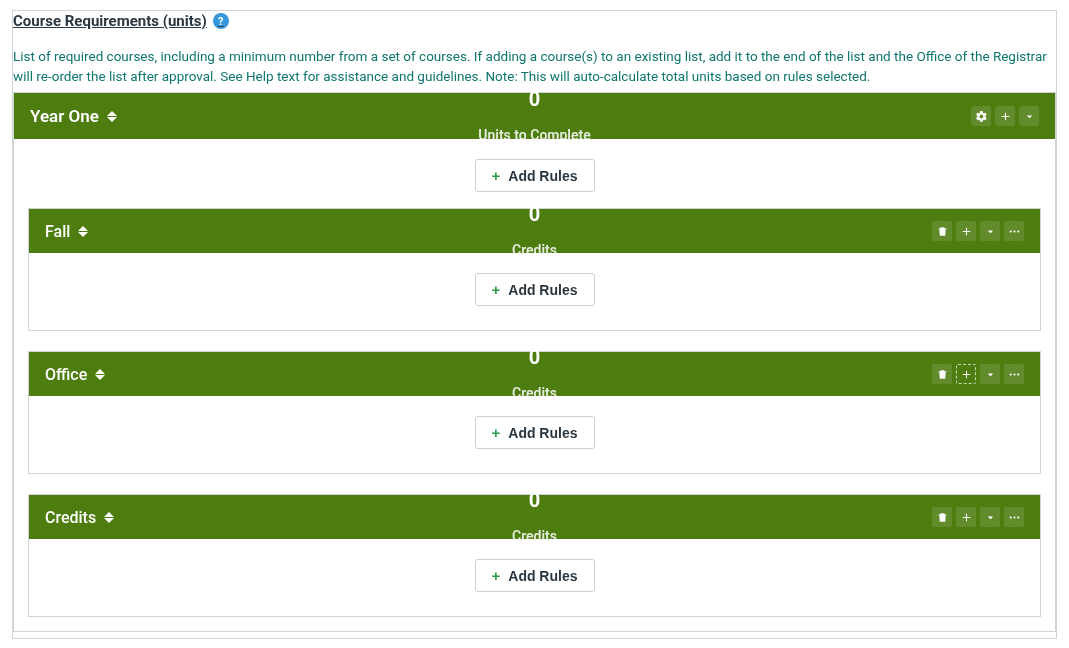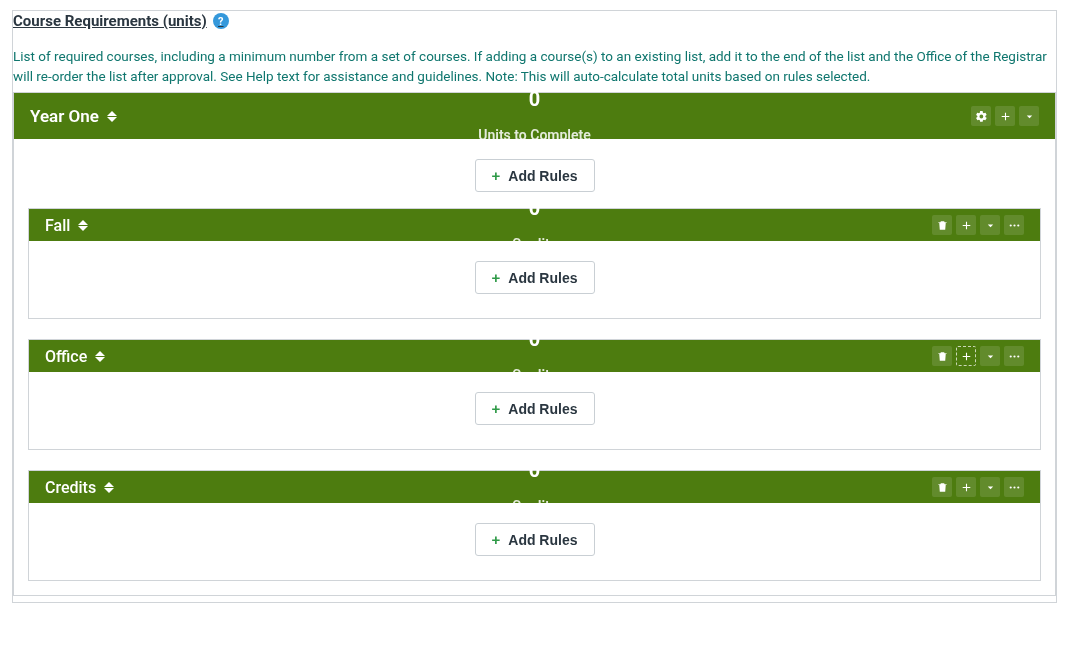--- a/index.html
+++ b/index.html
@@ -56,21 +56,21 @@
       color: #fff;
       display: flex;
       align-items: center;
       position: relative;
       padding: 10px 16px;
     }
     .bar-year {
       height: 46px;
     }
     .bar-term {
-      height: 32px;
+      height: 44px;
     }
     .bar-title {
       font-size: 17px;
       font-weight: 600;
       display: inline-flex;
       align-items: center;
       gap: 8px;
       cursor: pointer;
     }
     .bar-term .bar-title {

